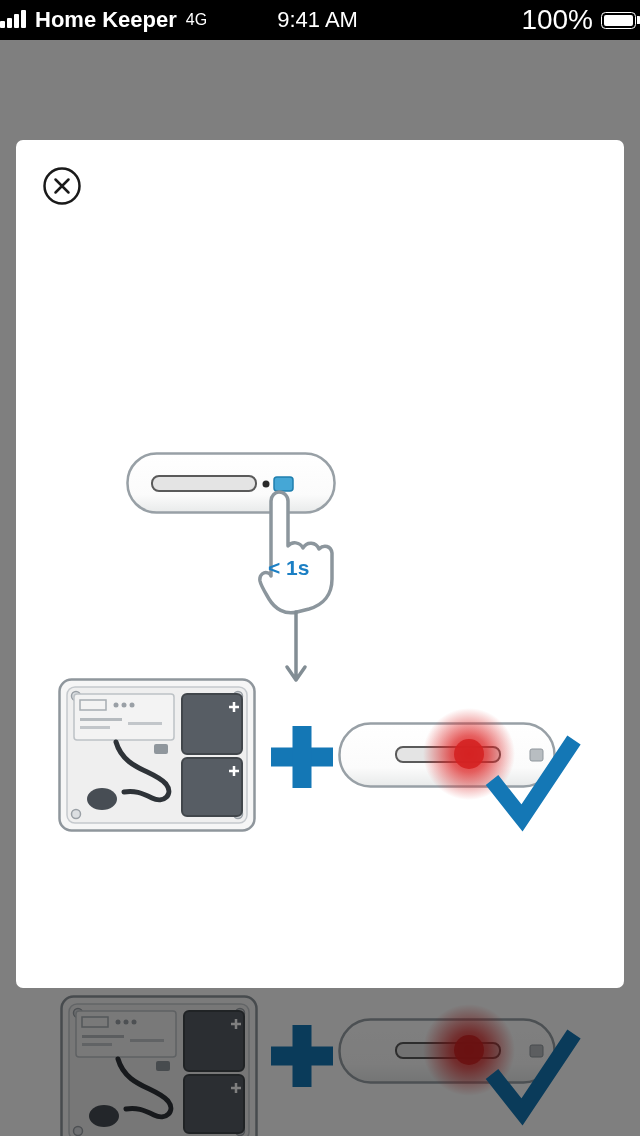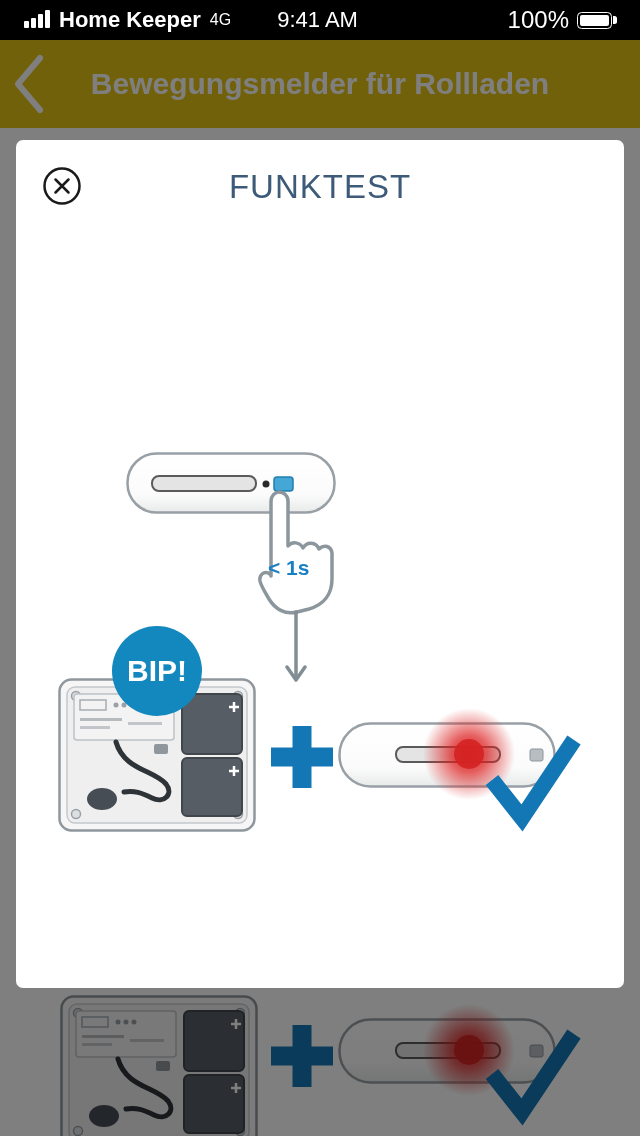--- a/index.html
+++ b/index.html
@@ -1,30 +1,30 @@
 <!DOCTYPE html>
 <html><head>
 <meta charset="utf-8">
 <style>
   * { margin:0; padding:0; box-sizing:border-box; }
   body { background:#222; font-family:"Liberation Sans", sans-serif; }
   .screen { position:relative; width:640px; height:1136px; overflow:hidden; background:#fff; margin:0 auto; }
 
   
   .status-bar { position:absolute; top:0; left:0; right:0; height:40px; background:#000;
-    color:#fff; display:flex; align-items:center; padding:0 24px; z-index:200; }
+    color:#fff; display:flex; align-items:center; padding:0 0; z-index:200; }
   .sb-left { display:flex; align-items:center; gap:9px; }
   .signal { display:flex; align-items:flex-end; gap:2px; height:18px; padding-bottom:1px; }
   .signal i { display:block; width:5px; background:#fff; border-radius:1px; }
   .signal i:nth-child(1){height:7px;} .signal i:nth-child(2){height:10px;}
   .signal i:nth-child(3){height:14px;} .signal i:nth-child(4){height:18px;}
   .carrier { font-size:22px; font-weight:700; }
   .network { font-size:16px; font-weight:400; }
   .sb-time { position:absolute; left:50%; transform:translateX(-53%); font-size:22px; font-weight:400; }
-  .sb-right { margin-left:auto; display:flex; align-items:center; gap:8px; font-size:24px; }
+  .sb-right { margin-left:auto; display:flex; align-items:center; gap:8px; font-size:28px; }
   .battery { position:relative; width:35px; height:17px; border:1.5px solid #fff; border-radius:4.5px; margin-right:4px; }
   .battery::before { content:""; position:absolute; inset:2px; background:#fff; border-radius:2px; }
   .battery::after { content:""; position:absolute; right:-5.5px; top:3.5px; width:3.5px; height:8px;
     background:#fff; border-radius:0 2.5px 2.5px 0; }
 
   
   .nav-bar { position:absolute; top:40px; left:0; right:0; height:88px; background:#E5C317;
     display:flex; align-items:center; justify-content:center; z-index:10; }
   .nav-title { font-size:30px; font-weight:700; color:#FFFFFF; }
   .back-btn { position:absolute; left:8px; top:10px; width:48px; height:68px; background:none; border:none; cursor:pointer; }
@@ -120,28 +120,20 @@
       <span class="carrier">Home Keeper</span>
       <span class="network">4G</span>
     </div>
     <span class="sb-time">9:41 AM</span>
     <div class="sb-right">
       <span>100%</span>
       <span class="battery"></span>
     </div>
   </header>
 
-  <nav class="nav-bar">
-    <button class="back-btn">
-      <svg width="48" height="68" viewBox="0 0 48 68">
-        <polyline points="32,8 10,34 32,60" fill="none" stroke="#FFFFFF" stroke-width="6" stroke-linecap="round" stroke-linejoin="round"></polyline>
-      </svg>
-    </button>
-    <h1 class="nav-title">Bewegungsmelder für Rollladen</h1>
-  </nav>
 
   <div class="page-bg"></div>
   <svg class="bg-illus" width="640" height="1136" viewBox="0 0 640 1136">
     <use href="#g-device" transform="translate(60,995)"></use>
     <use href="#g-plus" transform="translate(302,1056)"></use>
     <use href="#g-remote2" transform="translate(338,1018)"></use>
     <use href="#g-check" transform="translate(492,1034)"></use>
   </svg>
 
   <div class="dim"></div>
@@ -169,19 +161,17 @@
       <use href="#g-check" transform="translate(476,600)"></use>
     </svg>
 
     <button class="close-btn">
       <svg width="40" height="40" viewBox="0 0 40 40">
         <circle cx="20" cy="20" r="17.5" fill="none" stroke="#1A1A1A" stroke-width="2.5"></circle>
         <path d="M13.5 13.5 L26.5 26.5 M26.5 13.5 L13.5 26.5" stroke="#1A1A1A" stroke-width="2.5" stroke-linecap="round"></path>
       </svg>
     </button>
 
-    <h2 class="modal-title">FUNKTEST</h2>
 
-    <div class="bip-badge">BIP!</div>
     <div class="press-label">&lt; 1s</div>
   </section>
 
 </div>
 
 </body></html>

